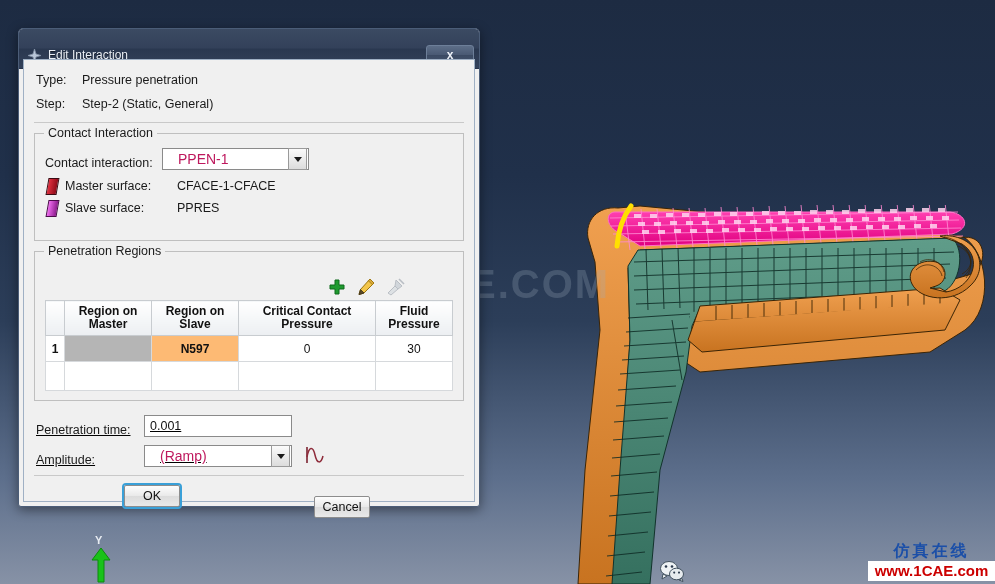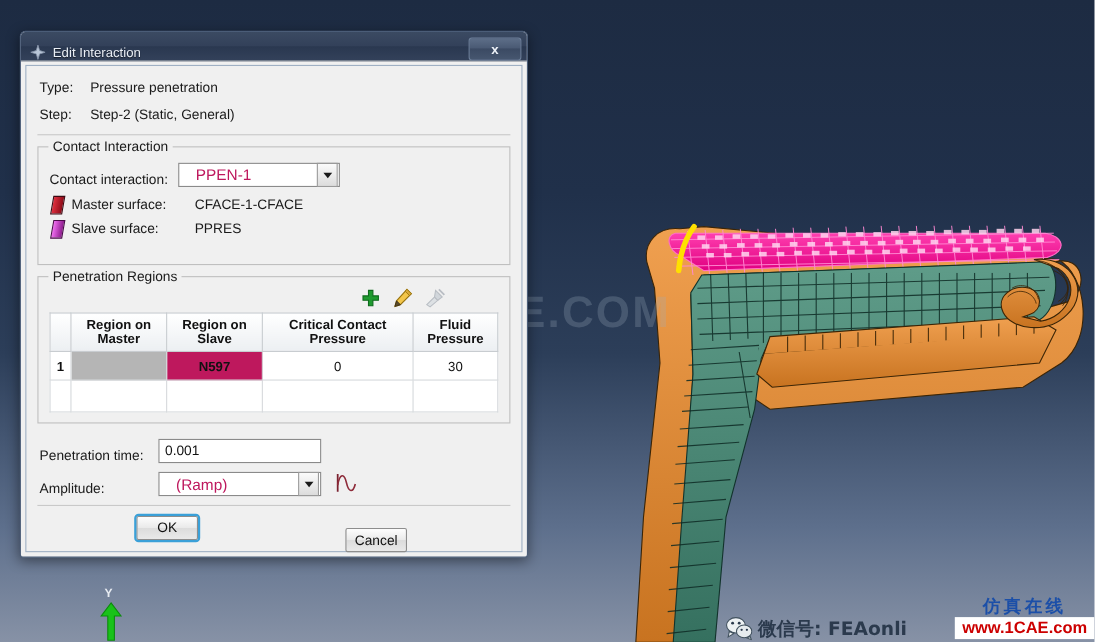--- a/index.html
+++ b/index.html
@@ -62,22 +62,22 @@
     border-radius:5px 5px 3px 3px;
     box-shadow:0 3px 12px rgba(0,0,0,0.45);
     background:#f0f0f0;
     box-sizing:border-box;
   }
   .titlebar{
     height:26px;
     background:linear-gradient(to bottom,#3b4a62 0%,#33415a 48%,#2a3850 52%,#33415a 100%);
     border-radius:4px 4px 0 0;
     border-bottom:1px solid #27344b;
-    display:flex;align-items:flex-end;
-    padding:0 2px 0 8px;
+    display:flex;align-items:center;
+    padding:13px 2px 0 8px;
     position:relative;
   }
   .title-icon{width:15px;height:15px;margin-right:6px;flex:0 0 auto;position:relative;}
   .title-text{
     color:#e9eef5;font-size:12px;
     font-family:"Liberation Sans", sans-serif;
     text-shadow:0 1px 1px rgba(0,0,0,.6);
     flex:1 1 auto;white-space:nowrap;
   }
   .close-btn{
@@ -173,26 +173,26 @@
   }
   table.ptable td{
     border:1px solid #d6d9dc;
     padding:3px 3px;text-align:center;color:#111;height:19px;
   }
   td.rownum{
     width:12px;background:#ffffff;font-weight:bold;text-align:center;border-left:none;
   }
   th.corner{width:12px;background:#ffffff;border-left:none;border-top:none;}
   td.empty-grey{background:#b5b5b5;}
-  td.sel-blue{background:#be185d;color:#ffffff;font-weight:bold;}
+  td.sel-blue{background:#fdba74;color:#ffffff;font-weight:bold;}
   tr.blank-row td{height:22px;background:#ffffff;}
 
   
   .bottom-fields{padding:10px 12px 0 12px;}
-  .bottom-fields .row{height:26px;margin-bottom:4px;}
+  .bottom-fields .row{height:26px;margin-bottom:4px;text-decoration:underline;}
   .bf-label{width:108px;flex:0 0 auto;font-size:12.5px;color:#1a1a1a;}
   .txtbox{
     height:22px;width:148px;border:1px solid #8a8a8a;background:#ffffff;
     font-size:12.5px;color:#111;display:flex;align-items:center;padding-left:5px;
     box-sizing:border-box;
   }
   .amp-icon{width:22px;height:22px;margin-left:12px;flex:0 0 auto;cursor:pointer;}
 
   .btn-sep{height:1px;background:#c9c9c9;margin:8px 10px 0 10px;}
   .btn-row{display:flex;align-items:center;height:40px;padding:0 12px;position:relative;}
@@ -372,21 +372,20 @@
     <svg width="24" height="22" viewBox="0 0 24 22">
       <ellipse cx="9" cy="8.5" rx="8.5" ry="7" fill="#eef2f4" stroke="#42525f" stroke-width="1"></ellipse>
       <path d="M3,14 L2,19 L7,16 Z" fill="#eef2f4" stroke="#42525f" stroke-width="1"></path>
       <circle cx="6" cy="6.5" r="1.3" fill="#2b3a4d"></circle>
       <circle cx="12" cy="6.5" r="1.3" fill="#2b3a4d"></circle>
       <ellipse cx="16.5" cy="14" rx="7" ry="5.8" fill="#e6ebee" stroke="#42525f" stroke-width="1"></ellipse>
       <path d="M22,18.5 L23,21.5 L19,20 Z" fill="#e6ebee" stroke="#42525f" stroke-width="1"></path>
       <circle cx="14.2" cy="12.6" r="1.05" fill="#2b3a4d"></circle>
       <circle cx="19" cy="12.6" r="1.05" fill="#2b3a4d"></circle>
     </svg>
-    <span class="wc-txt">微信号: FEAonli</span>
   </div>
 
   <div class="wm-1cae">
     <span class="cn">仿真在线</span>
     <span class="en">www.1CAE.com</span>
   </div>
 </div>
 
 <div id="dialog">
 
@@ -433,21 +432,21 @@
         <span>CFACE-1-CFACE</span>
       </div>
 
       <div class="surf-row">
         <span class="swatch slave"></span>
         <span class="surf-lbl">Slave surface:</span>
         <span>PPRES</span>
       </div>
     </div>
 
-    <div class="group" style="height:118px;padding-top:6px;">
+    <div class="group" style="height:118px;padding-top:22px;">
       <span class="group-title">Penetration Regions</span>
 
       <div class="tbl-tools">
         <span class="ticon">
           <svg width="20" height="20" viewBox="0 0 20 20">
             <path d="M8,3 H12 V8 H17 V12 H12 V17 H8 V12 H3 V8 H8 Z" fill="#1f9a2f" stroke="#0f6b1d" stroke-width="1"></path>
           </svg>
         </span>
         <span class="ticon">
           <svg width="20" height="20" viewBox="0 0 20 20">

